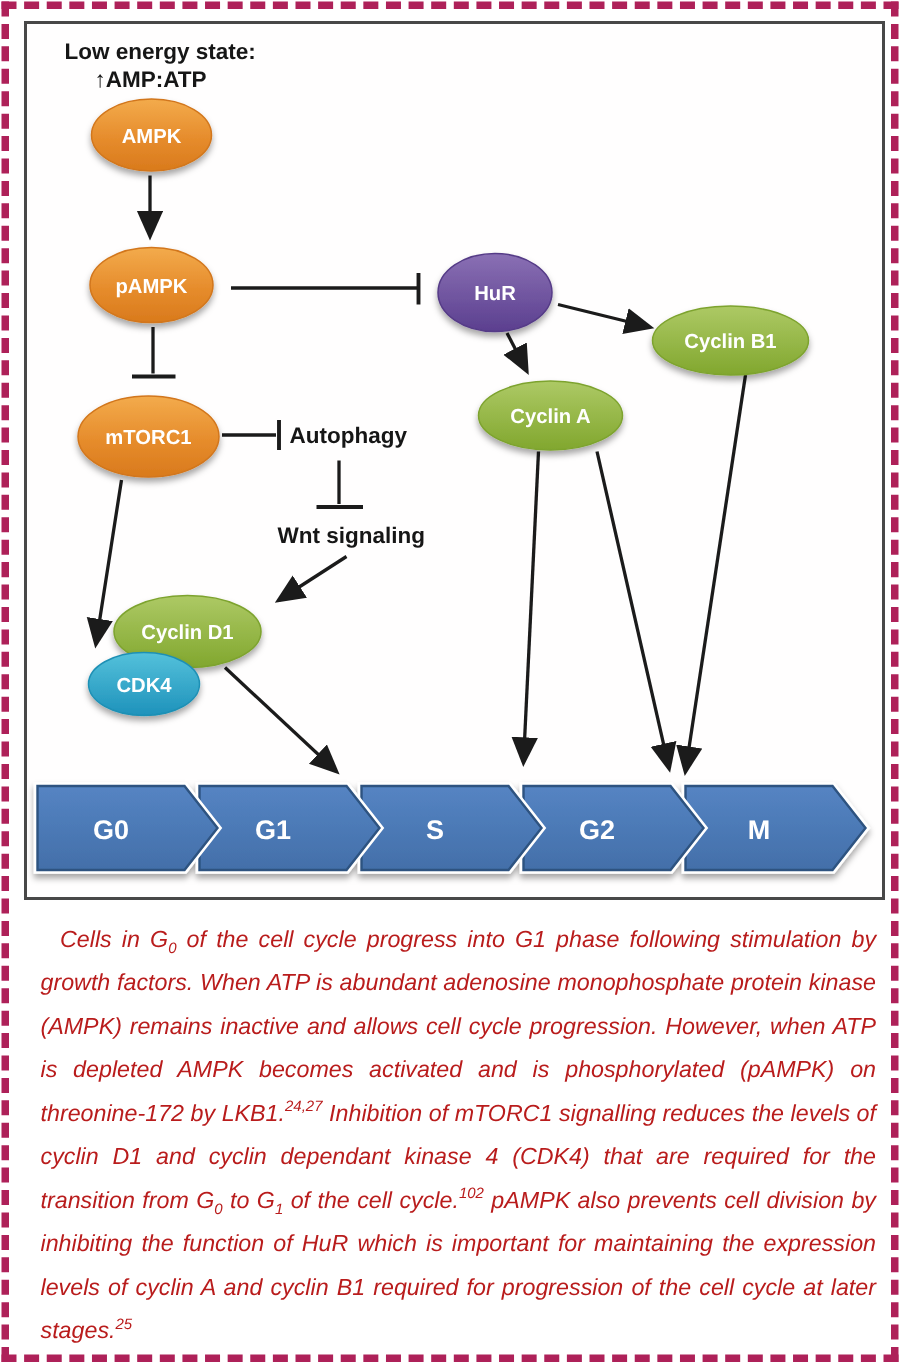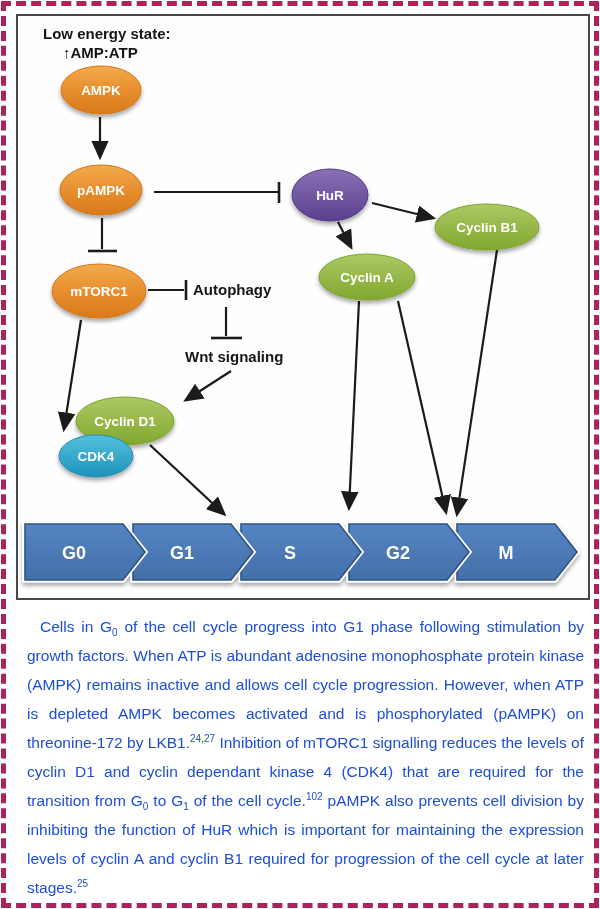--- a/index.html
+++ b/index.html
@@ -11,23 +11,24 @@
     position:absolute; left:1px; top:1px; right:1px; bottom:1px;
     border:5px dashed #AE2159; pointer-events:none;
   }
   .figure-box {
     position:absolute; left:16px; top:14px; width:570px; height:582px;
     border:2px solid #484848; background:#fffefe;text-align:center;
   }
   .figure-box svg { display:block; }
   .caption {
     position:absolute; left:27px; top:612px; width:557px;
-    font-size:15.5px; line-height:29px; color:#1d4ed8;
+    font-size:15.5px; line-height:29px; color:#b91c1c;
     text-align:justify; text-indent:13px;
     font-family:"Liberation Sans", sans-serif;
+    font-style:italic;
   }
   .caption sub { font-size:10px; line-height:0; }
   .caption sup { font-size:10px; line-height:0; }
   .node-label {
     fill:#ffffff; font-weight:bold; font-size:13.5px;
     font-family:"Liberation Sans", sans-serif; text-anchor:middle;
   }
   .stage-label {
     fill:#ffffff; font-weight:bold; font-size:18px;
     font-family:"Liberation Sans", sans-serif; text-anchor:middle;

